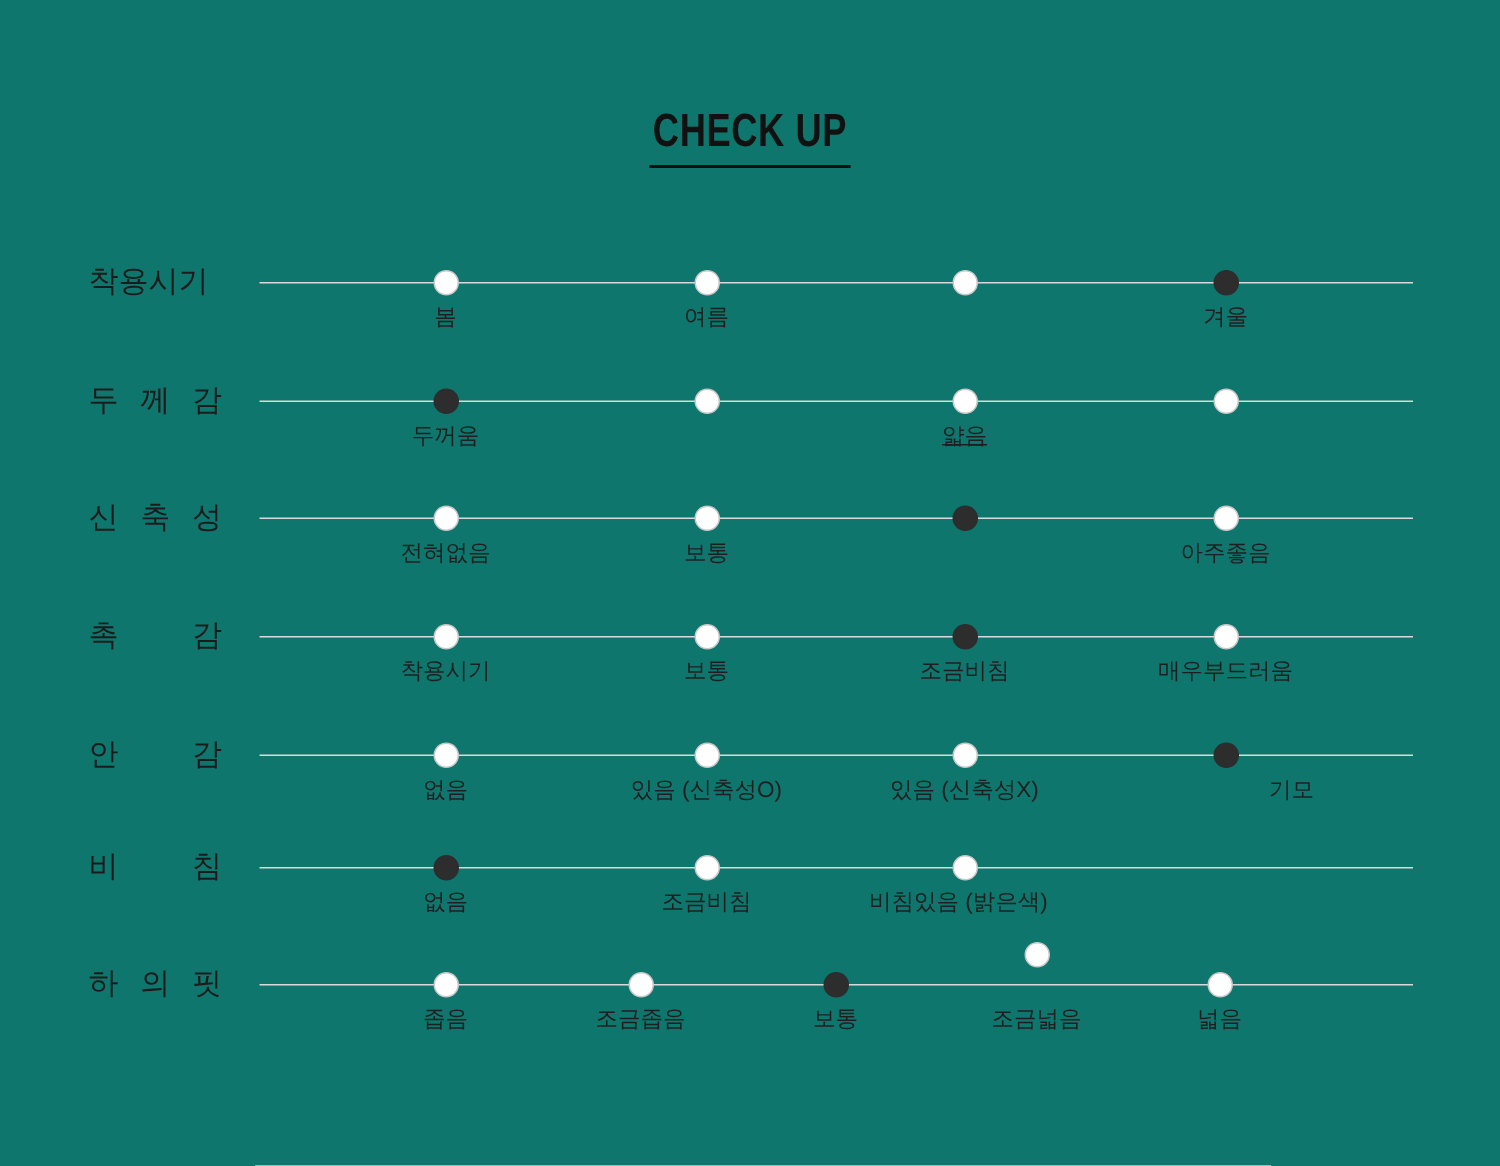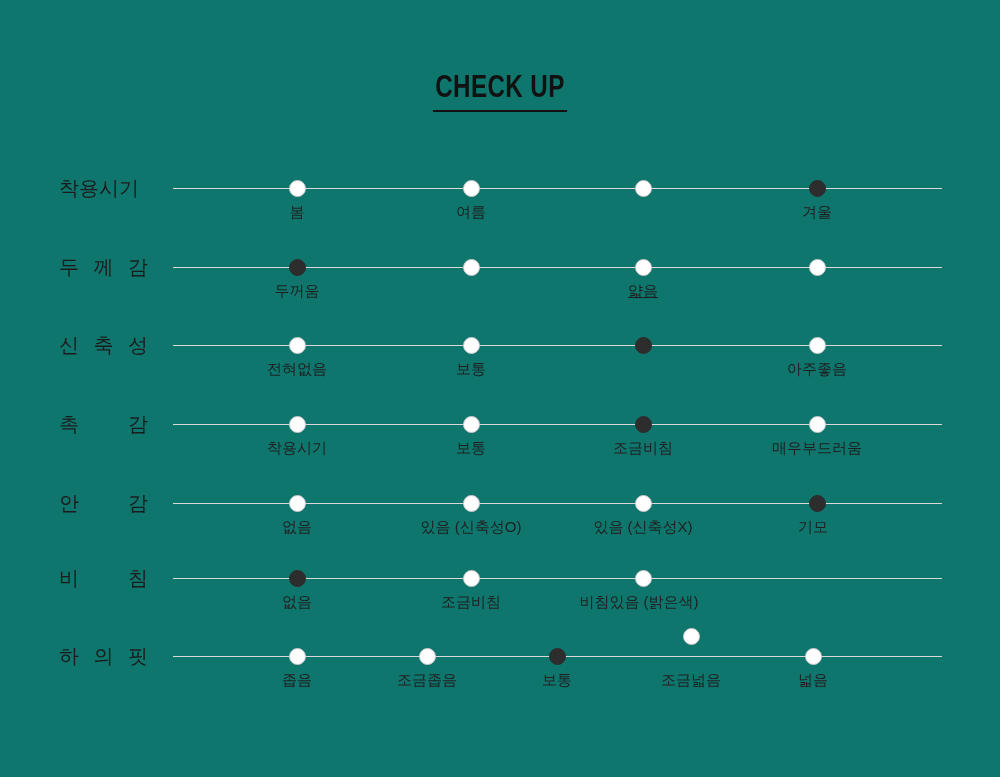--- a/index.html
+++ b/index.html
@@ -85,21 +85,21 @@
       <div class="row" style="top: 487px;">
         <div class="row-label">안 감</div>
         <div class="track"></div>
         <span class="dot" style="left: 289px; top: 8px;"></span>
         <div class="opt-label" style="left: 212px;">없음</div>
         <span class="dot" style="left: 463px; top: 8px;"></span>
         <div class="opt-label" style="left: 386px;">있음 (신축성O)</div>
         <span class="dot" style="left: 635px; top: 8px;"></span>
         <div class="opt-label" style="left: 558px;">있음 (신축성X)</div>
         <span class="dot filled" style="left: 809px; top: 8px;"></span>
-        <div class="opt-label" style="left: 728px; text-align: center;">기모</div>
+        <div class="opt-label" style="left: 776px; text-align: center;">기모</div>
       </div>
       <div class="row" style="top: 562px;">
         <div class="row-label">비 침</div>
         <div class="track"></div>
         <span class="dot filled" style="left: 289px; top: 8px;"></span>
         <div class="opt-label" style="left: 212px;">없음</div>
         <span class="dot" style="left: 463px; top: 8px;"></span>
         <div class="opt-label" style="left: 386px;">조금비침</div>
         <span class="dot" style="left: 635px; top: 8px;"></span>
         <div class="opt-label" style="left: 554px; text-align: center;">비침있음 (밝은색)</div>

